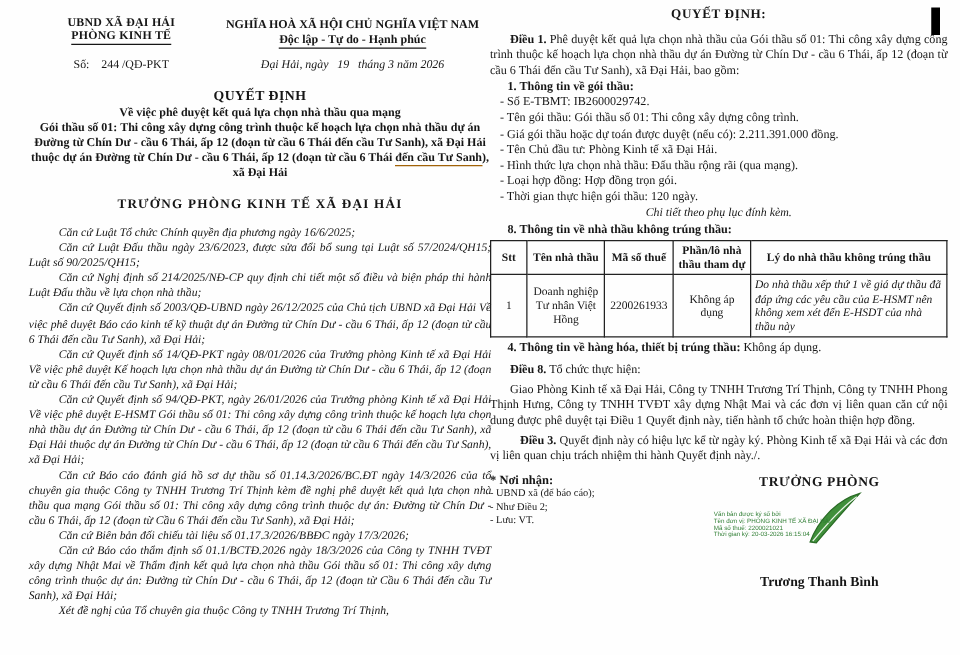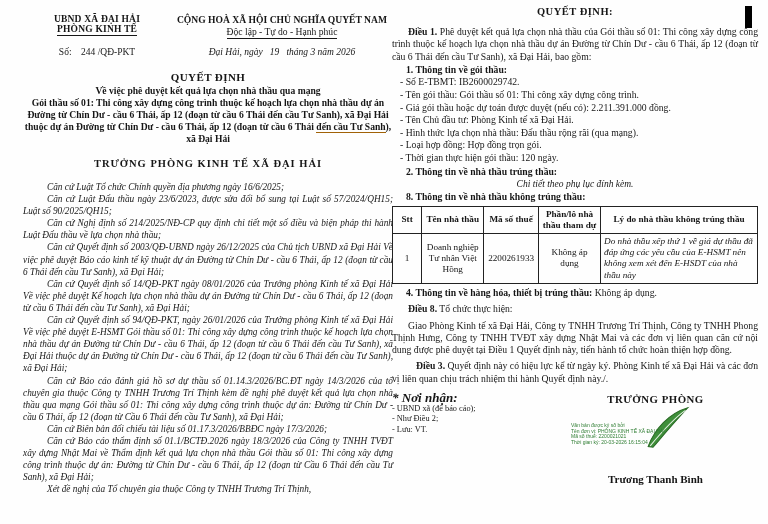--- a/index.html
+++ b/index.html
@@ -14,21 +14,21 @@
 
   
   .col-left{position:absolute;left:23px;top:14px;width:370px;}
   .hdr-flex{display:flex;width:100%;}
   .hdr-left{width:40%;text-align:center;}
   .hdr-right{width:60%;text-align:center;}
   .org1{font-weight:bold;font-size:9.5px;letter-spacing:.2px;}
   .org2{font-weight:bold;font-size:9.5px;letter-spacing:.2px;}
   .org2 span{border-bottom:1px solid #161616;padding-bottom:1px;}
   .nat1{font-weight:bold;font-size:9.6px;}
-  .nat2{font-weight:normal;font-size:9.6px;margin-top:1px;}
+  .nat2{font-weight:bold;font-size:9.6px;margin-top:1px;}
   .nat2 span{border-bottom:1px solid #161616;padding-bottom:1px;}
   .row2{display:flex;width:100%;margin-top:10px;}
   .so{width:40%;text-align:center;font-size:9.5px;white-space:pre;}
   .dateline{width:60%;text-align:center;font-style:italic;font-size:9.5px;white-space:pre;}
   .title{margin-top:14px;text-align:center;font-weight:bold;font-size:11px;letter-spacing:.4px;}
   .sub1{margin-top:2px;text-align:center;font-weight:bold;font-size:9.6px;line-height:12px;}
   .sub2{text-align:center;font-weight:bold;font-size:9.6px;line-height:12px;}
   .sub2 .ul{border-bottom:1px solid #a16207;}
   .auth{margin-top:13px;text-align:center;font-weight:bold;font-size:10.5px;letter-spacing:1px;}
   .recitals{margin-top:12px;}
@@ -53,21 +53,21 @@
   }
   table.nt th,table.nt td{border:1px solid #222;padding:2px 3px;vertical-align:middle;}
   table.nt th{font-weight:bold;text-align:center;}
   table.nt td{text-align:center;}
   table.nt td.reason{text-align:left;font-style:italic;}
   .sec4{margin-top:3px;margin-left:14px;font-size:9.7px;line-height:12.5px;}
   .sec4 .b{font-weight:bold;}
   .art{margin-top:4px;}
   .footer-flex{display:flex;margin-top:8px;}
   .recipients{width:44%;font-size:8.3px;line-height:10.5px;}
-  .recip-title{font-weight:bold;font-style:italic;font-size:13px;}
+  .recip-title{font-weight:bold;font-size:10px;}
   .signblock{width:56%;text-align:center;position:relative;}
   .sign-title{font-weight:bold;font-size:10.8px;letter-spacing:.5px;}
   .stampwrap{position:relative;height:58px;margin-top:4px;}
   .leaf{position:absolute;left:92px;top:-6px;transform:rotate(8deg);}
   .stamp{
     position:absolute;left:18px;top:14px;text-align:left;
     color:#2e7d32;font-size:5px;line-height:5.6px;
     font-family:"Liberation Sans","DejaVu Sans",sans-serif;
   }
   .name{font-weight:bold;font-size:11px;margin-top:6px;}
@@ -80,21 +80,21 @@
 <div class="doc">
 
   <div class="col-left">
 
     <div class="hdr-flex">
       <div class="hdr-left">
         <div class="org1">UBND XÃ ĐẠI HẢI</div>
         <div class="org2"><span>PHÒNG KINH TẾ</span></div>
       </div>
       <div class="hdr-right">
-        <div class="nat1">CỘNG HOÀ XÃ HỘI CHỦ NGHĨA QUYẾT NAM</div>
+        <div class="nat1">NGHĨA HOÀ XÃ HỘI CHỦ NGHĨA VIỆT NAM</div>
         <div class="nat2"><span>Độc lập - Tự do - Hạnh phúc</span></div>
       </div>
     </div>
 
     <div class="row2">
       <div class="so">Số:    244 /QĐ-PKT</div>
       <div class="dateline">Đại Hải, ngày   19   tháng 3 năm 2026</div>
     </div>
 
     <div class="title">QUYẾT ĐỊNH</div>
@@ -125,21 +125,20 @@
 
     <div class="sec-title">1. Thông tin về gói thầu:</div>
     <div class="bullet">- Số E-TBMT: IB2600029742.</div>
     <div class="bullet">- Tên gói thầu: Gói thầu số 01: Thi công xây dựng công trình.</div>
     <div class="bullet">- Giá gói thầu hoặc dự toán được duyệt (nếu có): 2.211.391.000 đồng.</div>
     <div class="bullet">- Tên Chủ đầu tư: Phòng Kinh tế xã Đại Hải.</div>
     <div class="bullet">- Hình thức lựa chọn nhà thầu: Đấu thầu rộng rãi (qua mạng).</div>
     <div class="bullet">- Loại hợp đồng: Hợp đồng trọn gói.</div>
     <div class="bullet">- Thời gian thực hiện gói thầu: 120 ngày.</div>
 
-    <div class="sec-title">2. Thông tin về nhà thầu trúng thầu:</div>
     <div class="note-center">Chi tiết theo phụ lục đính kèm.</div>
     <div class="sec-title">8. Thông tin về nhà thầu không trúng thầu:</div>
 
     <table class="nt">
       <thead>
         <tr>
           <th style="width:8%">Stt</th>
           <th style="width:17%">Tên nhà thầu</th>
           <th style="width:15%">Mã số thuế</th>
           <th style="width:17%">Phần/lô nhà thầu tham dự</th>

